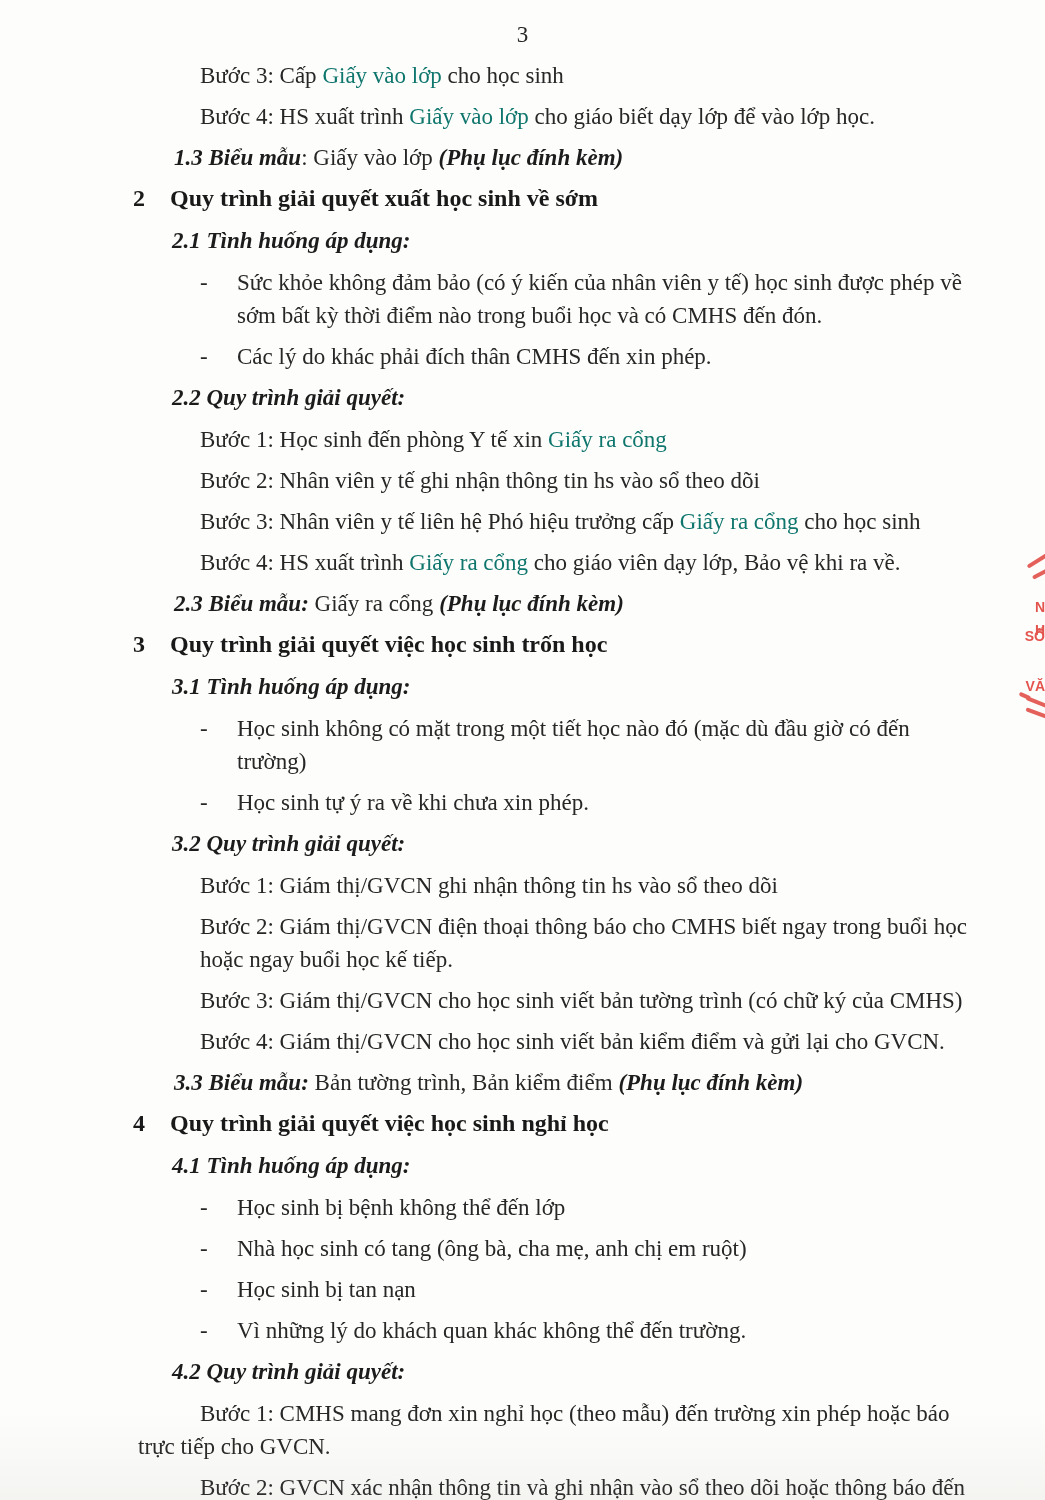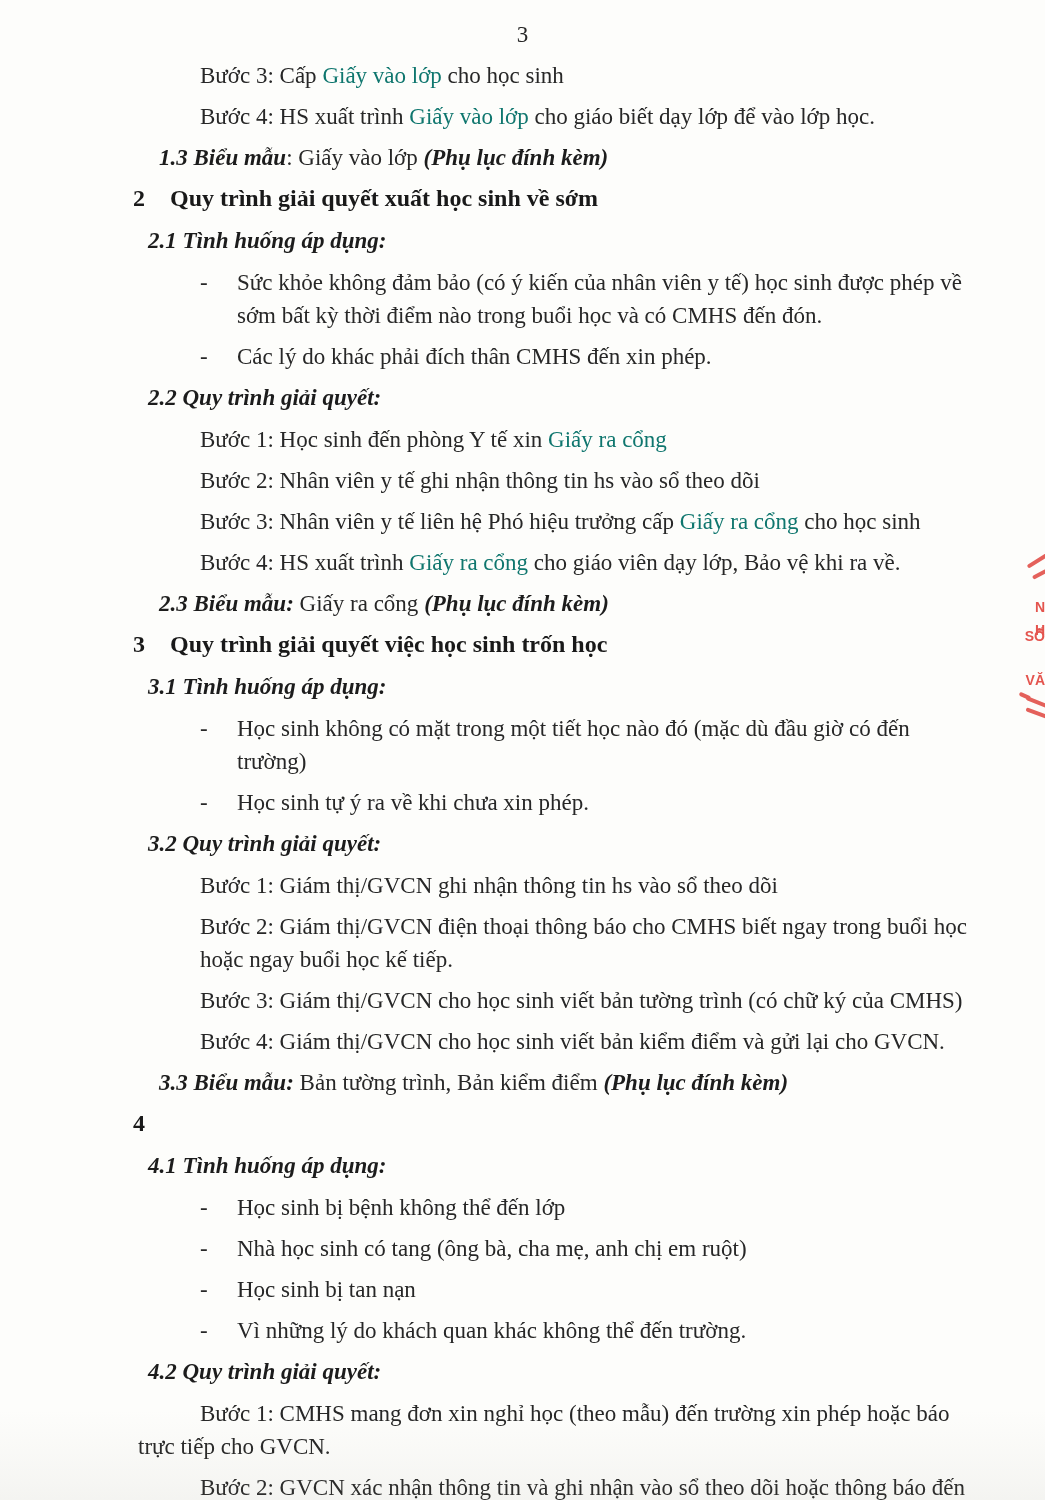--- a/index.html
+++ b/index.html
@@ -47,26 +47,26 @@
     margin-left: -5px;
     margin-top: 4px;
     margin-bottom: 9px;
   }
   .h1 .num { width: 37px; flex: none; }
   
   .h2 {
     font-weight: bold;
     font-style: italic;
     color: #1c1c1c;
-    margin-left: 10px;
+    margin-left: 34px;
     margin-top: 4px;
     margin-bottom: 9px;
   }
   
-  .form { margin-left: 21px; }
+  .form { margin-left: 36px; }
   
   .step { padding-left: 62px; }
   .step.hang { padding-left: 0; text-indent: 62px; }
   
   .bullet { display: flex; margin-left: 62px; }
   .bullet .dash { width: 37px; flex: none; }
   .bullet .btxt { flex: 1; }
   .run-b  { font-weight: normal; color: #0f766e; }
   .run-bi { font-weight: bold; font-style: italic; color: #1c1c1c; }
   
@@ -96,21 +96,21 @@
     font-weight: bold;
     font-size: 14px;
     line-height: 14px;
     color: #e4544e;
     letter-spacing: 0;
     white-space: nowrap;
   }
   .l-0 { top: 52px;  right: 4px; }
   .l-1 { top: 75px;  right: 6px; color: #ec7b75; }
   .l-2 { top: 81px;  right: 2px; color: #e8685f; }
-  .l-3 { top: 125px; right: 0;   font-size: 16px; font-weight: 900; }
+  .l-3 { top: 131px; right: 0;   font-size: 16px; font-weight: 900; }
 </style>
 </head>
 <body>
 
 <div class="page">
   <div class="page-number">3</div>
 
   <div class="content">
       <div class="step"><span>Bước 3: Cấp </span><span class="run-b">Giấy vào lớp</span><span> cho học sinh</span></div>
       <div class="step"><span>Bước 4: HS xuất trình </span><span class="run-b">Giấy vào lớp</span><span> cho giáo biết dạy lớp để vào lớp học.</span></div>
@@ -148,20 +148,21 @@
         <span class="btxt"><span>Học sinh tự ý ra về khi chưa xin phép.</span></span>
       </div>
       <div class="h2">3.2 Quy trình giải quyết:</div>
       <div class="step"><span>Bước 1: Giám thị/GVCN ghi nhận thông tin hs vào sổ theo dõi</span></div>
       <div class="step"><span>Bước 2: Giám thị/GVCN điện thoại thông báo cho CMHS biết ngay trong buổi học hoặc ngay buổi học kế tiếp.</span></div>
       <div class="step"><span>Bước 3: Giám thị/GVCN cho học sinh viết bản tường trình (có chữ ký của CMHS)</span></div>
       <div class="step"><span>Bước 4: Giám thị/GVCN cho học sinh viết bản kiểm điểm và gửi lại cho GVCN.</span></div>
       <div class="form"><span class="run-bi">3.3 Biểu mẫu:</span><span> Bản tường trình, Bản kiểm điểm </span><span class="run-bi">(Phụ lục đính kèm)</span></div>
       <div class="h1">
         <span class="num">4</span>
+        <span>Quy trình giải quyết việc học sinh nghỉ học</span>
       </div>
       <div class="h2">4.1 Tình huống áp dụng:</div>
       <div class="bullet">
         <span class="dash">-</span>
         <span class="btxt"><span>Học sinh bị bệnh không thể đến lớp</span></span>
       </div>
       <div class="bullet">
         <span class="dash">-</span>
         <span class="btxt"><span>Nhà học sinh có tang (ông bà, cha mẹ, anh chị em ruột)</span></span>
       </div>

